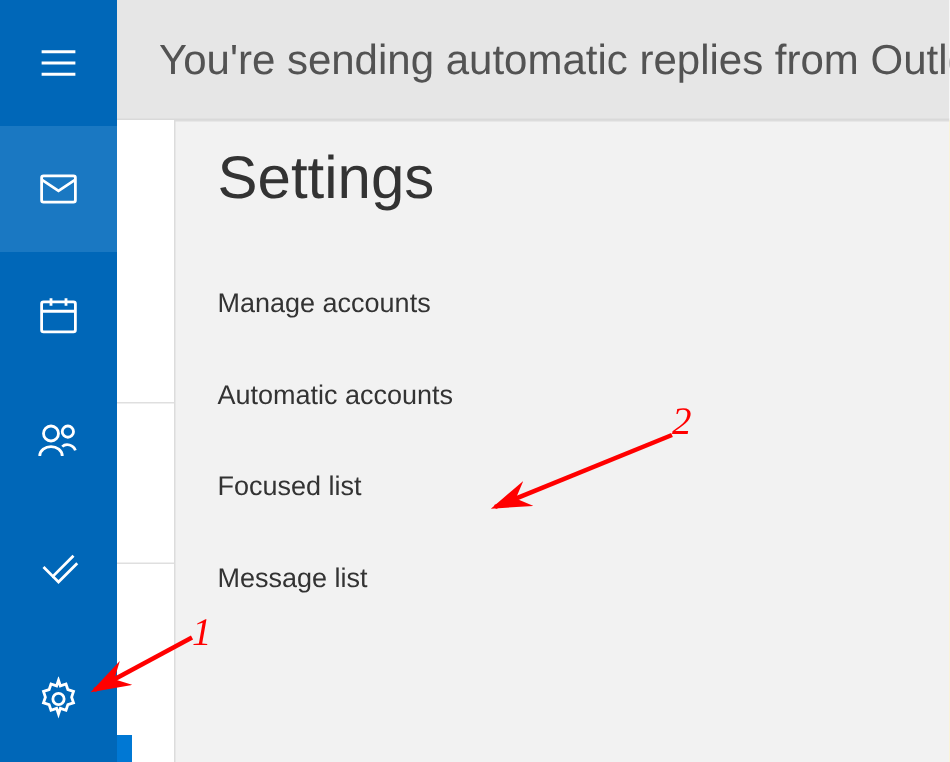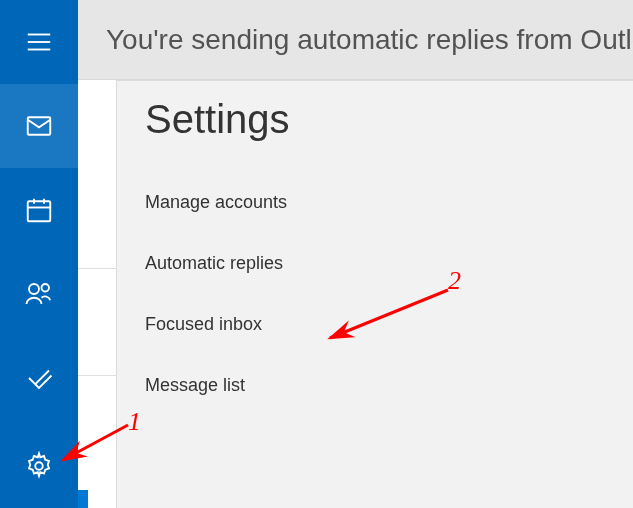--- a/index.html
+++ b/index.html
@@ -206,22 +206,22 @@
 
   <div class="content">
     <div class="white-strip">
       <div class="divider d1"></div>
       <div class="divider d2"></div>
       <div class="accent"></div>
     </div>
     <div class="settings-panel">
       <div class="settings-title">Settings</div>
       <div class="settings-item">Manage accounts</div>
-      <div class="settings-item">Automatic replies</div>
-      <div class="settings-item">Focused inbox</div>
+      <div class="settings-item">Automatic accounts</div>
+      <div class="settings-item">Focused list</div>
       <div class="settings-item">Message list</div>
     </div>
   </div>
 
   <svg class="annotation">
     <defs>
       <marker id="ah" markerWidth="10" markerHeight="10" refX="8" refY="3" orient="auto">
         <path d="M0,0 L9,3 L0,6 L3,3 Z" fill="#ff0000"></path>
       </marker>
     </defs>

